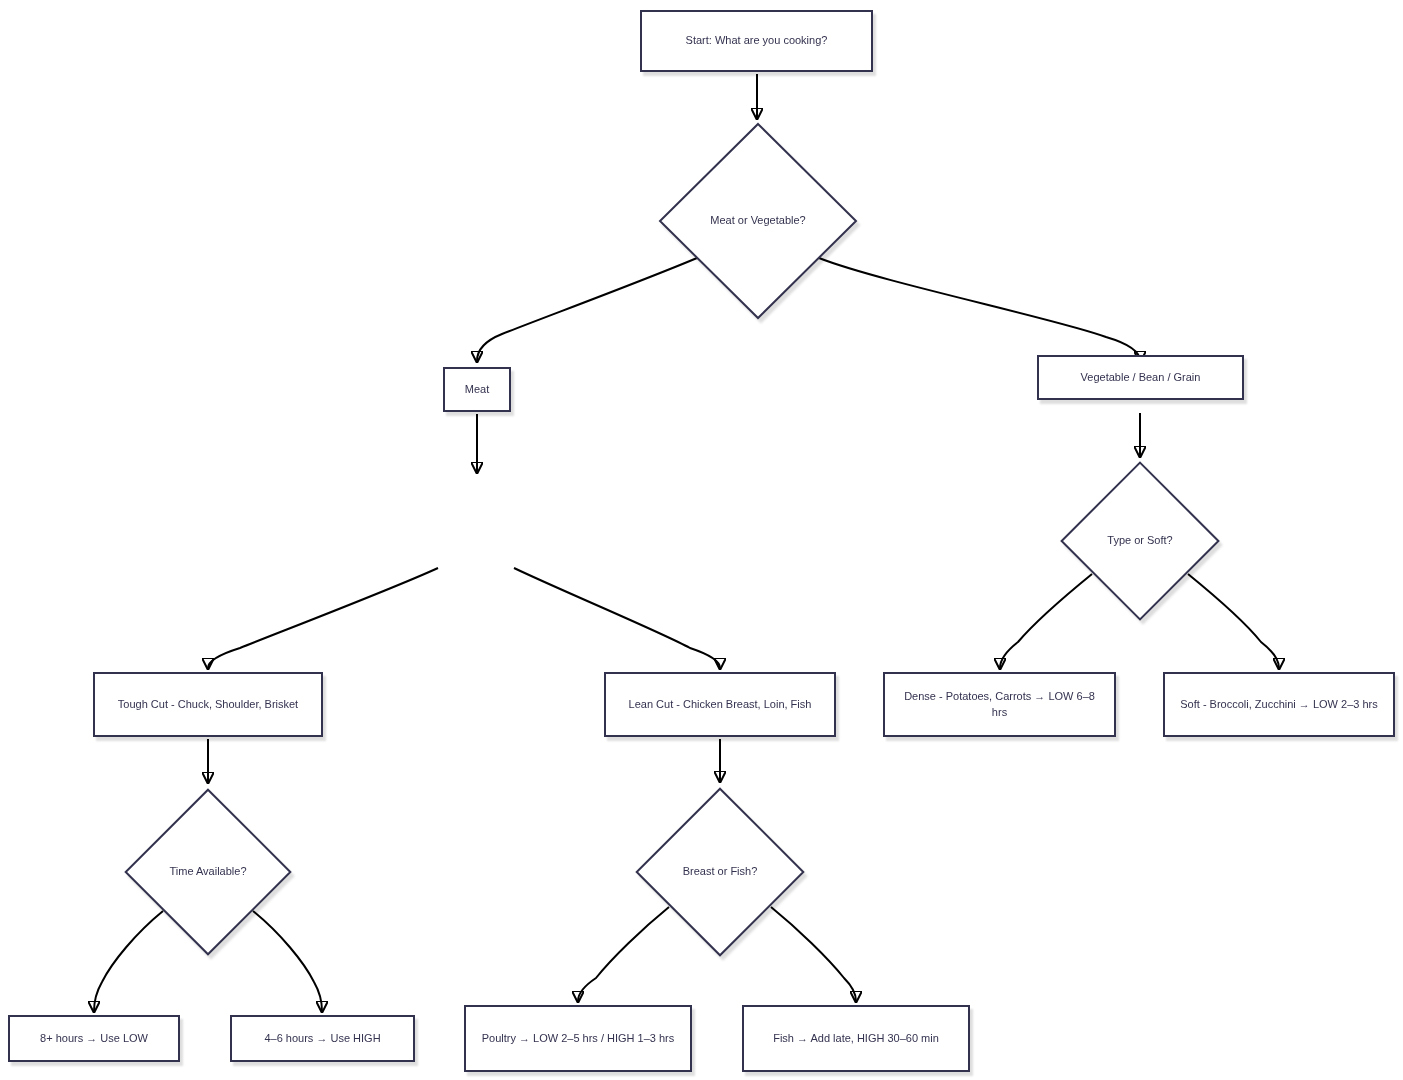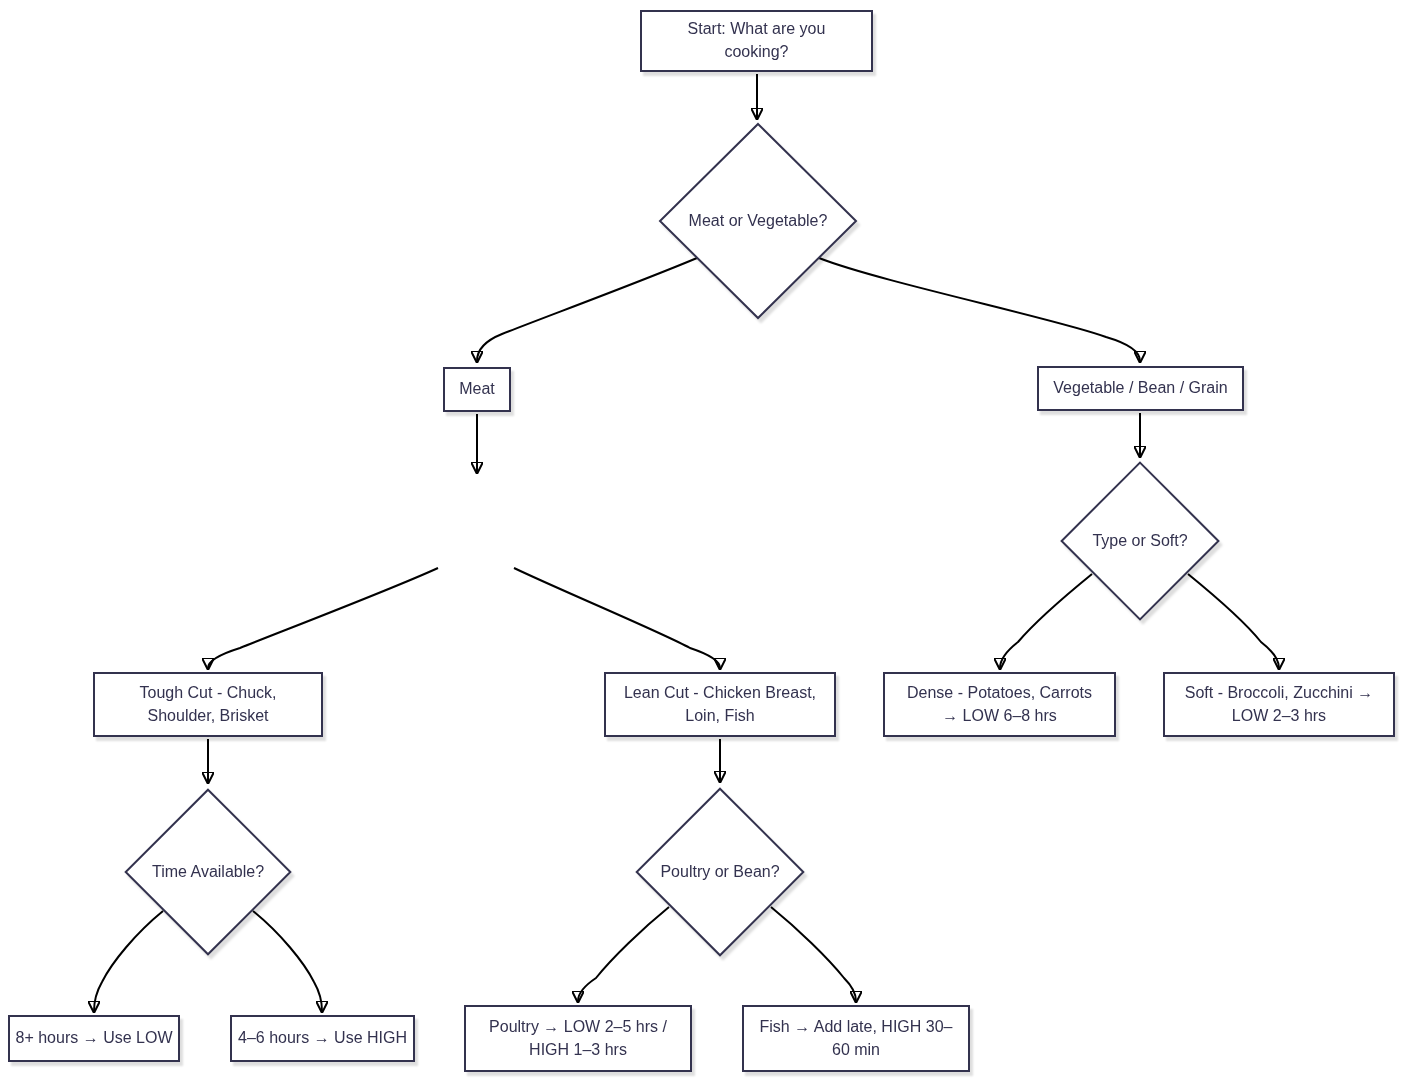--- a/index.html
+++ b/index.html
@@ -1,34 +1,34 @@
 <!DOCTYPE html>
 <html><head>
 <meta charset="utf-8">
 <style>
   html,body{margin:0;padding:0;background:#ffffff;}
   .canvas{
     position:relative;width:1403px;height:1080px;background:#ffffff;overflow:hidden;
     font-family:"Liberation Sans","DejaVu Sans",sans-serif;
-    color:#33324f;font-size:16px;line-height:1.42;
+    color:#33324f;font-size:11px;line-height:1.42;
   }
   .edges{position:absolute;left:0;top:0;z-index:1;pointer-events:none;}
   .edges path{stroke:#000;stroke-width:2;fill:none;}
   .node{position:absolute;z-index:2;display:flex;align-items:center;justify-content:center;text-align:center;box-sizing:border-box;}
   .rect{background:#fff;border:2px solid #33324e;box-shadow:3px 4px 2px rgba(0,0,0,0.13);padding:4px 13px;}
   .nowrap .lbl{white-space:nowrap;text-align:center;}
   .diamond{background:transparent;justify-content:center;}
   .diamond svg{position:absolute;inset:0;width:100%;height:100%;filter:drop-shadow(3px 4px 1px rgba(0,0,0,0.13));}
   .diamond polygon{fill:#ffffff;stroke:#33324e;stroke-width:2;}
   .diamond .lbl{position:relative;white-space:nowrap;z-index:1;}
   
   #n-start{left:640px;top:10px;width:233px;height:62px}
   #n-mov{left:658px;top:122px;width:200px;height:198px}
   #n-meat{left:443px;top:367px;width:68px;height:45px}
-  #n-veg{left:1037px;top:366px;width:207px;height:45px}
+  #n-veg{left:1037px;top:355px;width:207px;height:45px}
   #n-cut{left:412px;top:477px;width:128px;height:128px}
   #n-ds{left:1060px;top:461px;width:160px;height:160px}
   #n-tough{left:93px;top:672px;width:230px;height:65px}
   #n-lean{left:604px;top:672px;width:232px;height:65px}
   #n-dense{left:883px;top:672px;width:233px;height:65px}
   #n-soft{left:1163px;top:672px;width:232px;height:65px}
   #n-time{left:124px;top:788px;width:168px;height:168px}
   #n-pf{left:635px;top:787px;width:170px;height:170px}
   #n-low{left:8px;top:1015px;width:172px;height:47px}
   #n-high{left:230px;top:1015px;width:185px;height:47px}
@@ -110,21 +110,21 @@
     <svg viewBox="0 0 100 100" preserveAspectRatio="none">
       <polygon points="50,1 99,50 50,99 1,50" vector-effect="non-scaling-stroke"></polygon>
     </svg>
     <span class="lbl">Time Available?</span>
   </div>
 
   <div class="node diamond" id="n-pf">
     <svg viewBox="0 0 100 100" preserveAspectRatio="none">
       <polygon points="50,1 99,50 50,99 1,50" vector-effect="non-scaling-stroke"></polygon>
     </svg>
-    <span class="lbl">Poultry or Bean?</span>
+    <span class="lbl">Breast or Fish?</span>
   </div>
 
   <div class="node rect nowrap" id="n-low">
     <span class="lbl">8+ hours → Use LOW</span>
   </div>
 
   <div class="node rect nowrap" id="n-high">
     <span class="lbl">4–6 hours → Use HIGH</span>
   </div>
 

